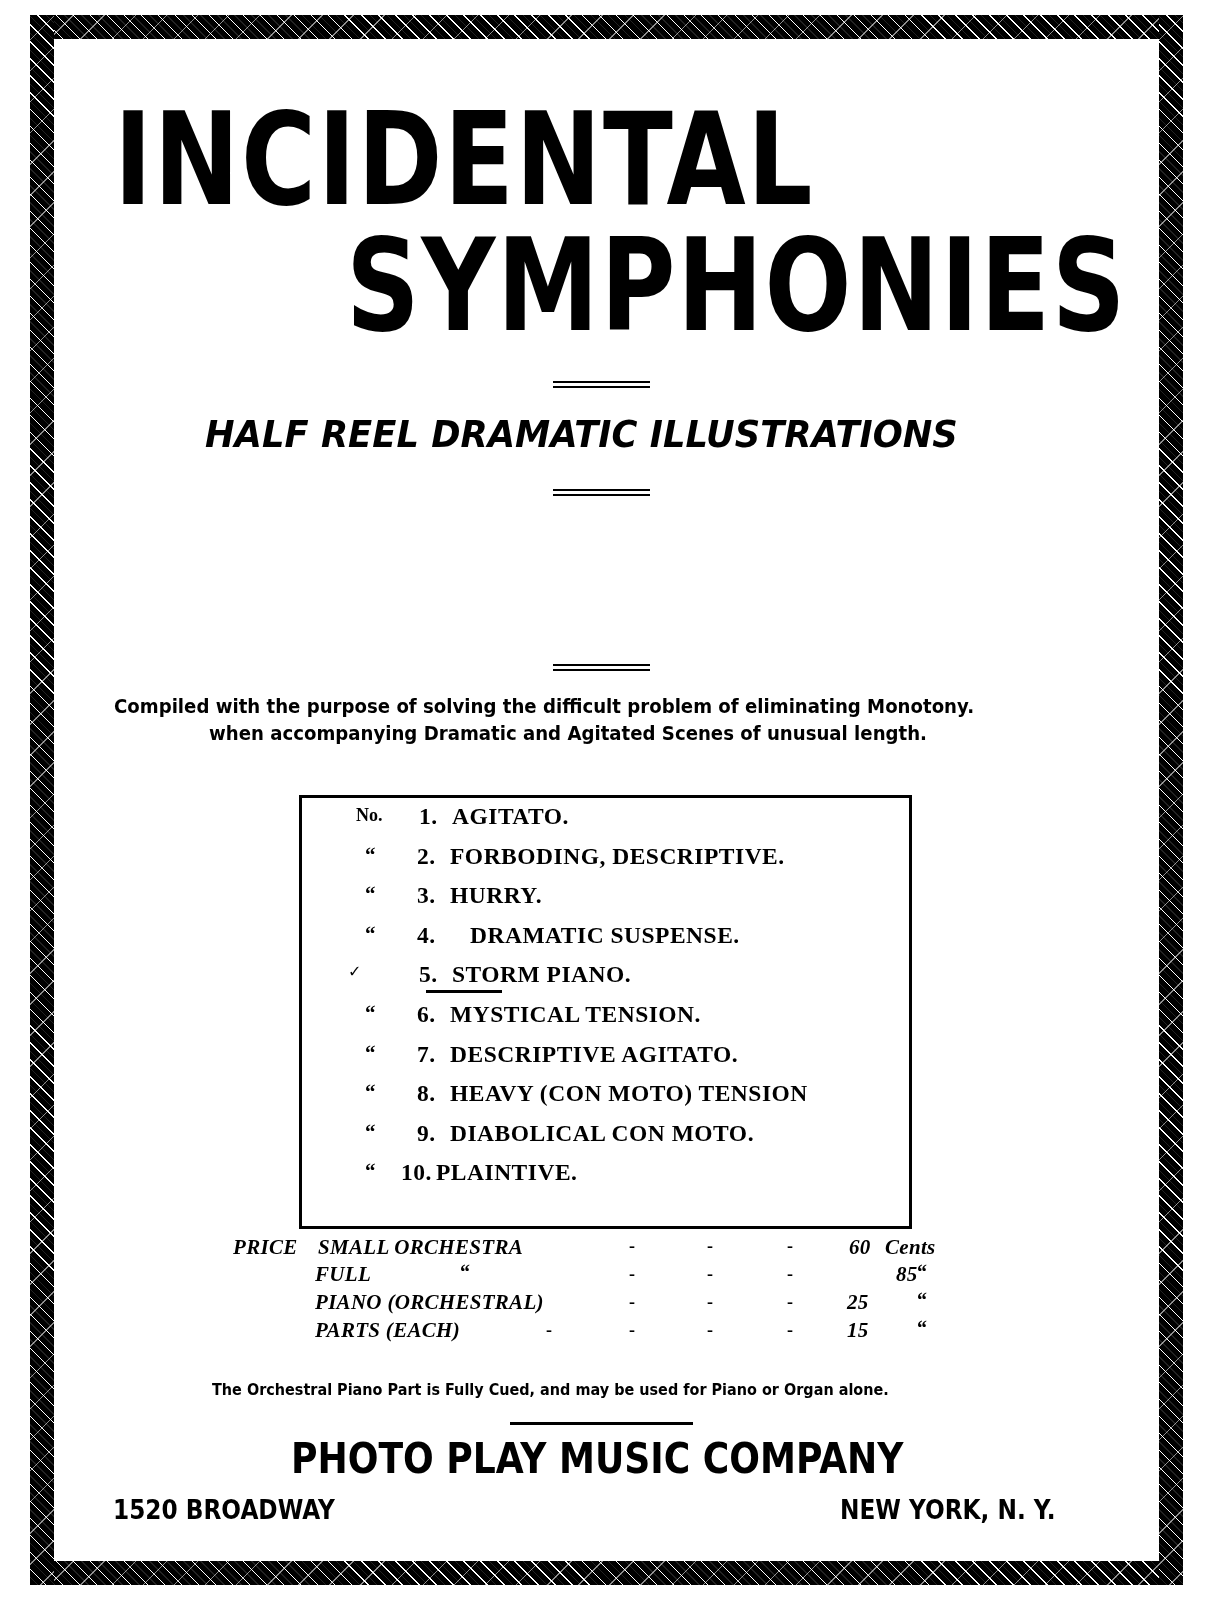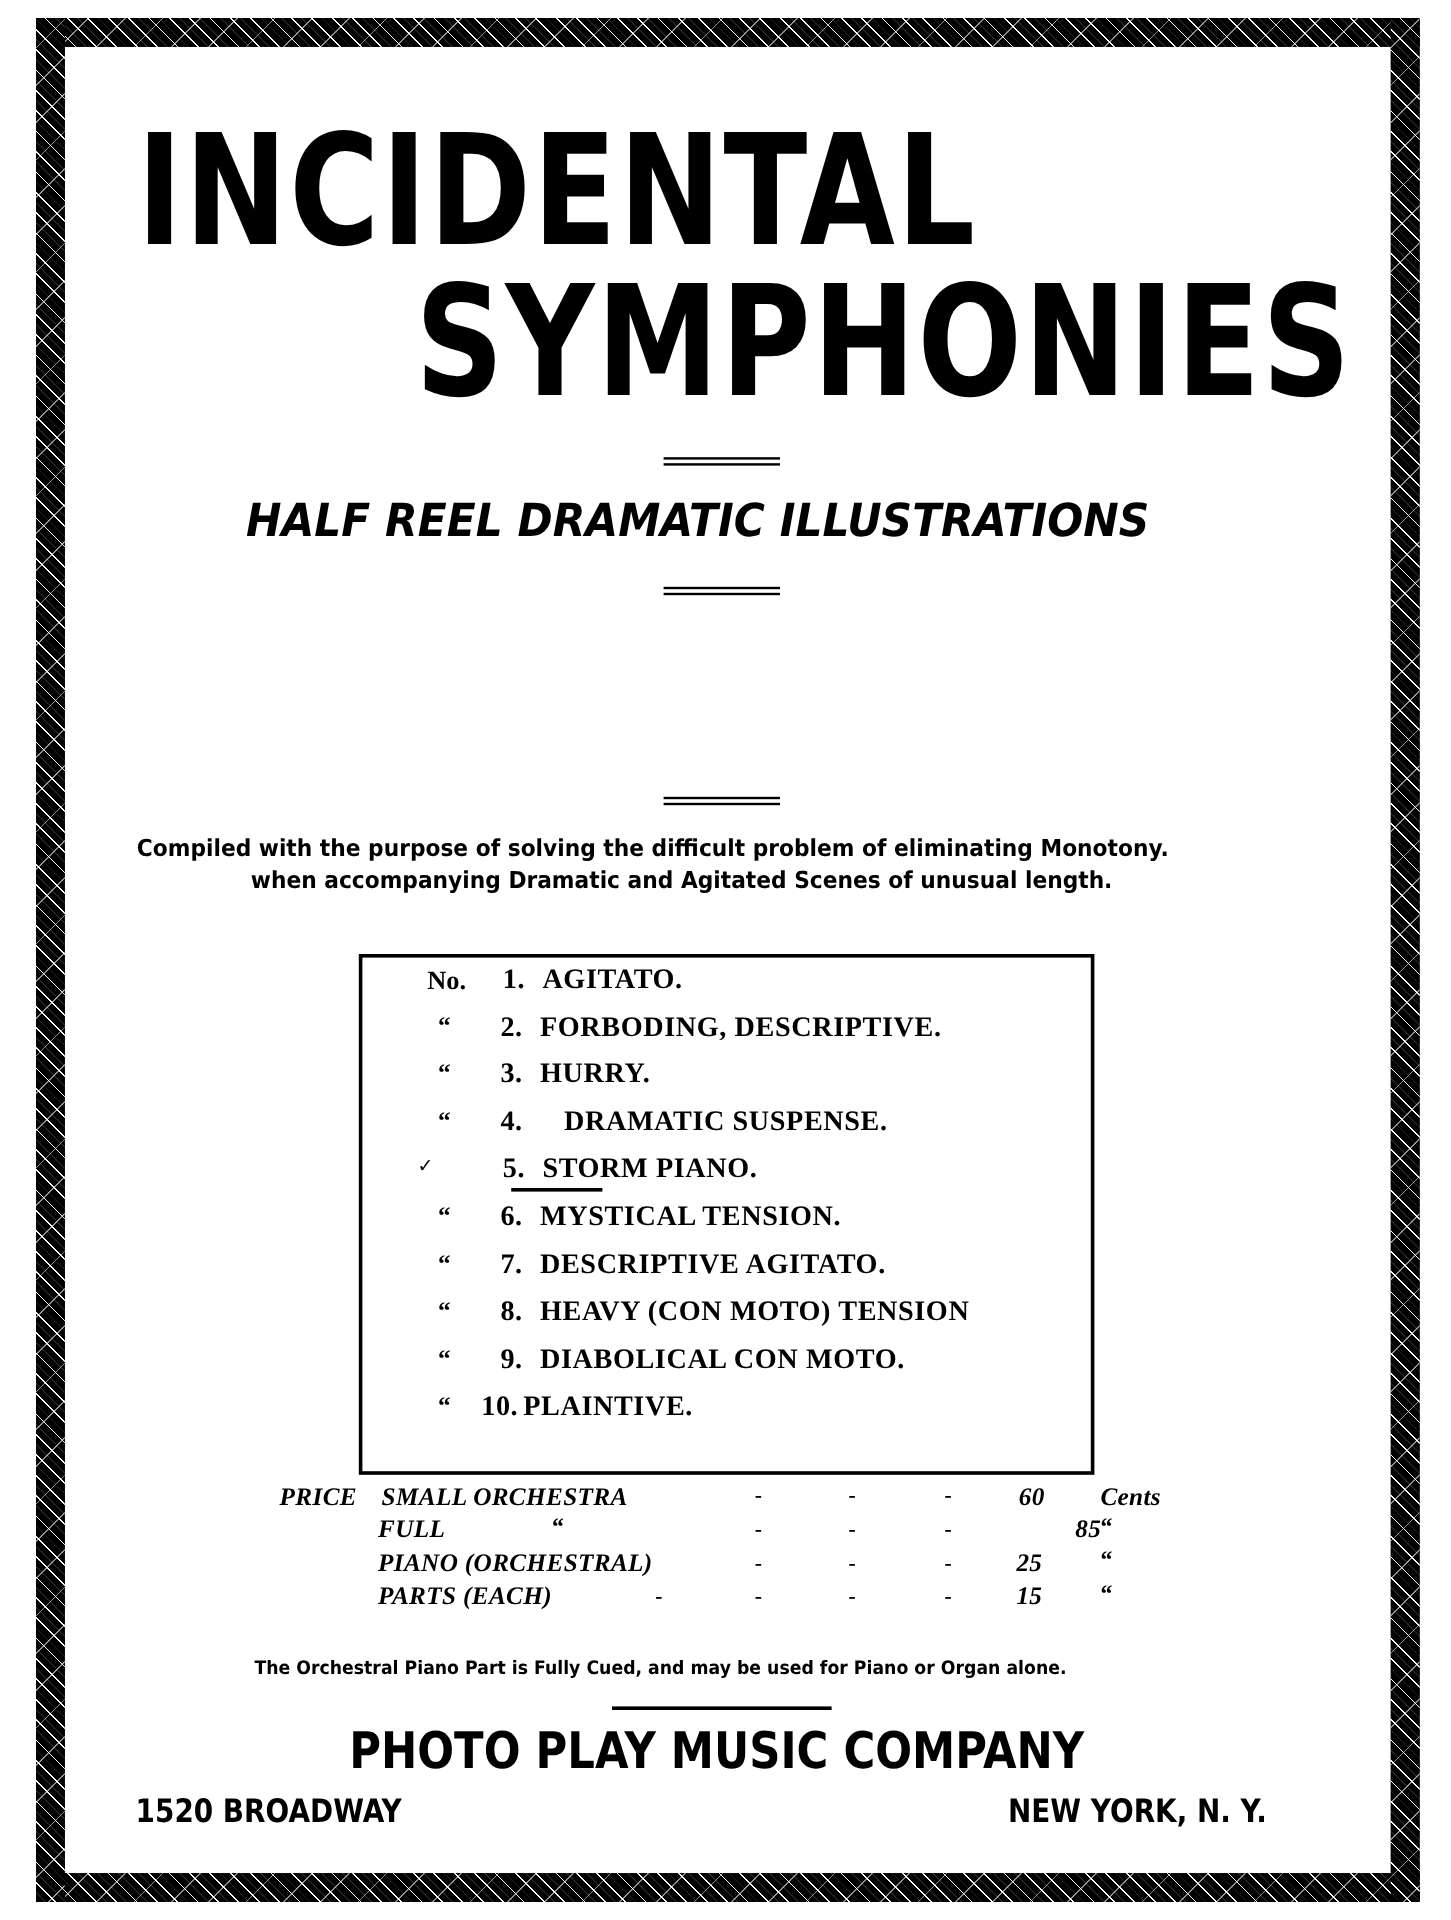--- a/index.html
+++ b/index.html
@@ -79,21 +79,21 @@
   <div class="rule" style="left:553px; top:664px; width:97px;"></div>
   <div class="rule2" style="left:553px; top:669px; width:97px;"></div>
 
   <div class="t desc desc1">Compiled with the purpose of solving the difficult problem of eliminating Monotony.</div>
   <div class="t desc desc2">when accompanying Dramatic and Agitated Scenes of unusual length.</div>
 
   <div class="box"></div>
 
   <div>
 
-    <span class="list-prefix" style="left:356px; top:806px; font-size:22px;">No.</span>
+    <span class="list-prefix" style="left:356px; top:806px; font-size:18px;">No.</span>
     <span class="list-row" style="left:419px; top:805px;">1.</span>
     <span class="list-row" style="left:452px; top:805px;">AGITATO.</span>
 
     <span class="list-prefix" style="left:365px; top:845px;">“</span>
     <span class="list-row" style="left:417px; top:845px;">2.</span>
     <span class="list-row" style="left:450px; top:845px;">FORBODING, DESCRIPTIVE.</span>
 
     <span class="list-prefix" style="left:365px; top:884px;">“</span>
     <span class="list-row" style="left:417px; top:884px;">3.</span>
     <span class="list-row" style="left:450px; top:884px;">HURRY.</span>
@@ -129,21 +129,21 @@
   </div>
 
   <div>
 
     <span class="t price" style="left:233px; top:1237px;">PRICE</span>
     <span class="t price" style="left:318px; top:1237px;">SMALL ORCHESTRA</span>
     <span class="dash" style="left:629px; top:1237px;">-</span>
     <span class="dash" style="left:707px; top:1237px;">-</span>
     <span class="dash" style="left:787px; top:1237px;">-</span>
     <span class="t price" style="left:849px; top:1237px;">60</span>
-    <span class="t price" style="left:917px; top:1237px;">Cents</span>
+    <span class="t price" style="left:885px; top:1237px;">Cents</span>
 
     <span class="t price" style="left:315px; top:1264px;">FULL</span>
     <span class="t price" style="left:459px; top:1262px;">“</span>
     <span class="dash" style="left:629px; top:1265px;">-</span>
     <span class="dash" style="left:707px; top:1265px;">-</span>
     <span class="dash" style="left:787px; top:1265px;">-</span>
     <span class="t price" style="left:896px; top:1264px;">85</span>
     <span class="t price" style="left:916px; top:1262px;">“</span>
 
     <span class="t price" style="left:315px; top:1292px;">PIANO (ORCHESTRAL)</span>

